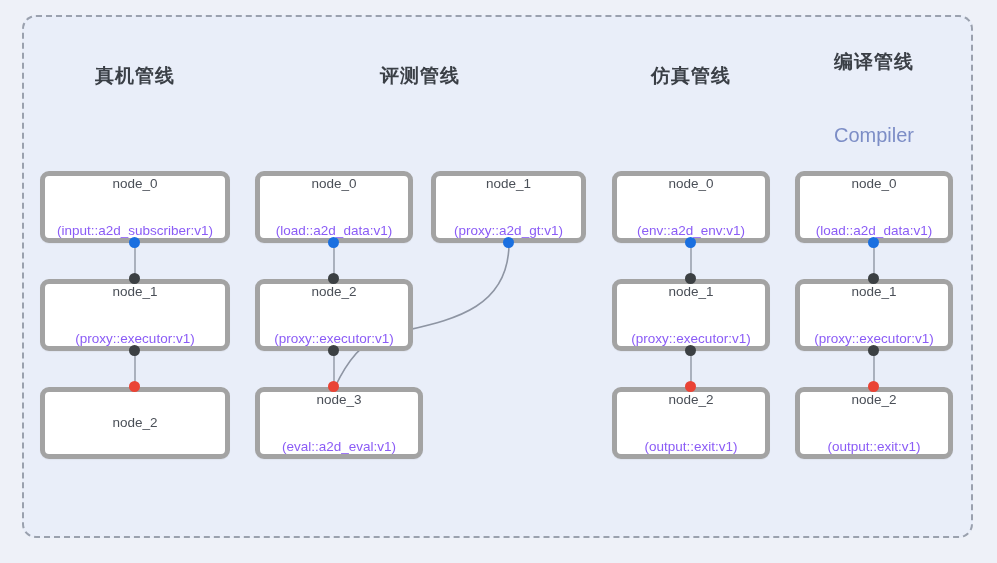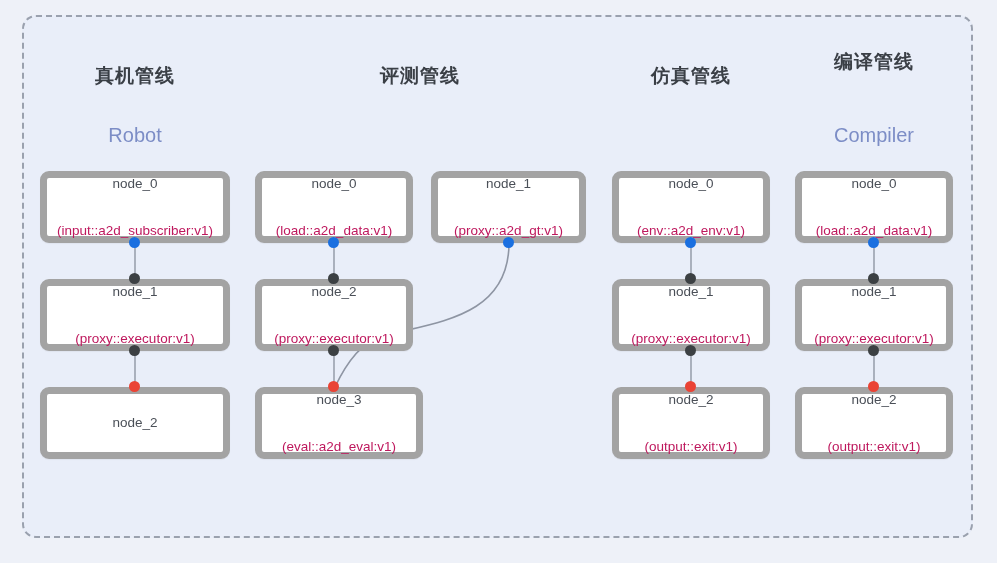--- a/index.html
+++ b/index.html
@@ -63,38 +63,38 @@
     font-size: 20px;
     color: #7c8dc6;
     white-space: nowrap;
   }
 
   
   .node {
     position: absolute;
     box-sizing: border-box;
     background: #ffffff;
-    border: 7px solid #a3a3a3;
+    border: 5px solid #a3a3a3;
     border-radius: 9px;
     display: flex;
     flex-direction: column;
     align-items: center;
     justify-content: center;
     z-index: 3;
     box-shadow: 0 1px 1px rgba(60,64,67,0.05);
     gap: 27px;
   }
   .node .nm {
     font-size: 13.5px;
     color: #4a4f57;
     line-height: 20px;
   }
   .node .ty {
     font-size: 13.5px;
-    color: #be185d;
+    color: #8b5cf6;
     line-height: 20px;
   }
 
   
   .port {
     position: absolute;
     width: 11px;
     height: 11px;
     border-radius: 50%;
     z-index: 5;
@@ -121,21 +121,20 @@
     <path d="M 509 243 C 509 320 430 322 380 337 C 358 344 344 368 335 387" fill="none" stroke="#8e95a3" stroke-width="1.6"></path>
 
     <line x1="691" y1="243" x2="691" y2="279" stroke="#9aa1ae" stroke-width="1.6"></line>
     <line x1="691" y1="351" x2="691" y2="387" stroke="#9aa1ae" stroke-width="1.6"></line>
 
     <line x1="874" y1="243" x2="874" y2="279" stroke="#9aa1ae" stroke-width="1.6"></line>
     <line x1="874" y1="351" x2="874" y2="387" stroke="#9aa1ae" stroke-width="1.6"></line>
   </svg>
 
   <div class="col-title" style="left:40px; top:63px; width:190px;">真机管线</div>
-  <div class="col-sub" style="left:40px; top:124px; width:190px;">Robot</div>
 
   <div class="col-title" style="left:330px; top:63px; width:180px;">评测管线</div>
 
   <div class="col-title" style="left:601px; top:63px; width:180px;">仿真管线</div>
 
   <div class="col-title" style="left:784px; top:49px; width:180px;text-align:center;">编译管线</div>
   <div class="col-sub" style="left:784px; top:124px; width:180px;">Compiler</div>
 
   <div class="node" style="left:40px; top:171px; width:190px; height:72px;">
     <div class="nm">node_0</div>

